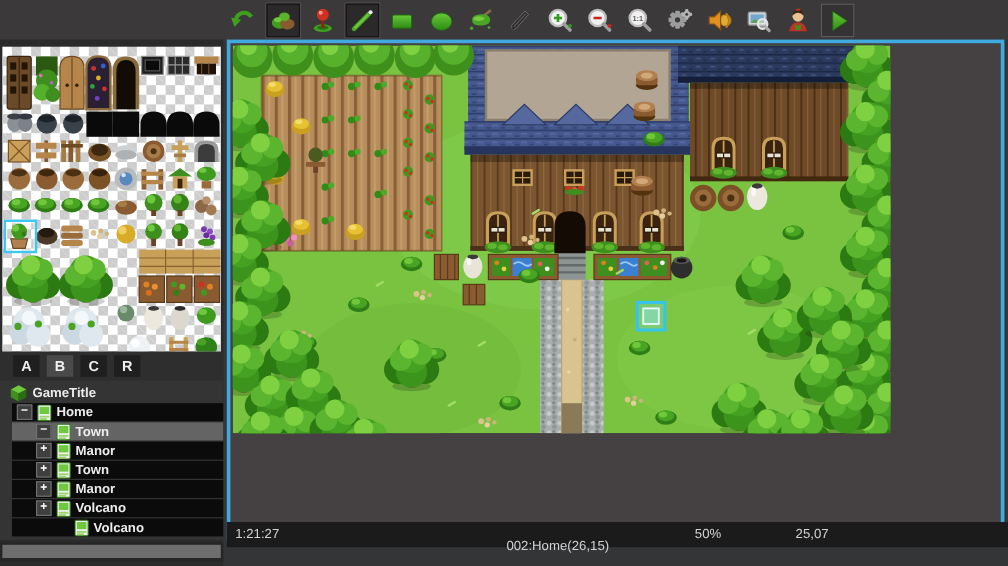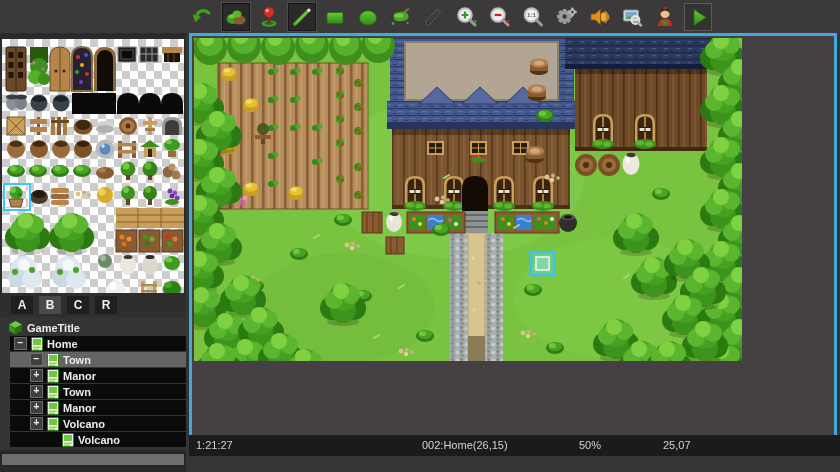--- a/index.html
+++ b/index.html
@@ -43,21 +43,21 @@
 
   
   .mapframe{position:absolute;left:189px;top:33px;width:648px;height:418px;box-sizing:border-box;
             border:3px solid #3fa9e0;background:#454142;}
   .mapframe svg.map{position:absolute;left:2px;top:2px;cursor:crosshair;}
 
   
   .statusbar{position:absolute;left:189px;top:435px;width:677px;height:21px;background:#1b1b1b;
              color:#d2d2d2;font-size:11px;}
   .statusbar span{position:absolute;top:4px;}
-  .st-time{left:7px;} .st-map{left:233px;} .st-zoom{left:390px;} .st-coords{left:474px;}
+  .st-time{left:7px;} .st-map{left:233px;margin-top:10px;} .st-zoom{left:390px;} .st-coords{left:474px;}
 </style>
 </head>
 <body>
 
 <div id="app">
 
   <svg width="0" height="0" style="position:absolute">
     <defs>
       <linearGradient id="grn" x1="0" y1="0" x2="0" y2="1">
         <stop offset="0" stop-color="#68c838"></stop>

